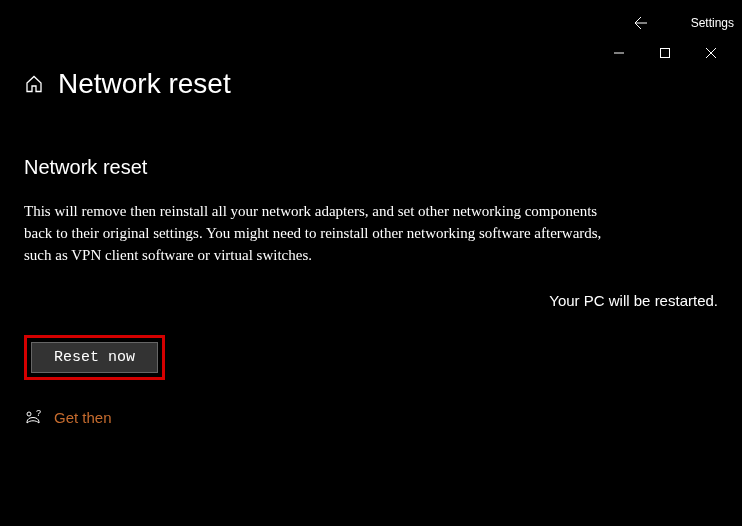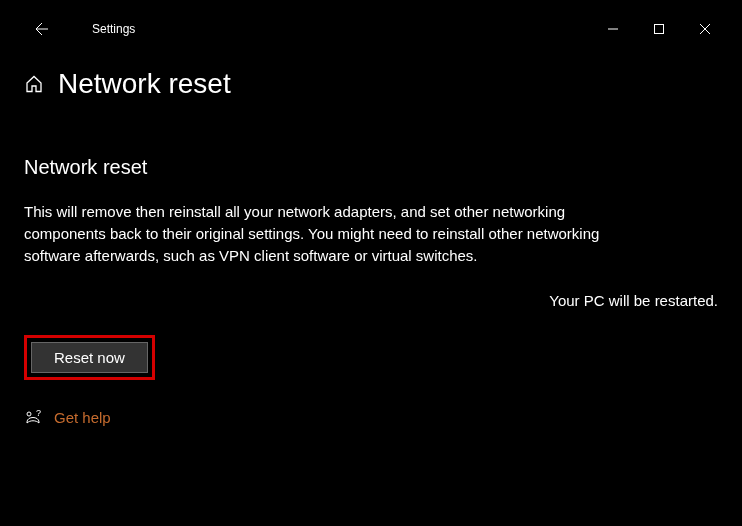--- a/index.html
+++ b/index.html
@@ -12,22 +12,23 @@
       height: 526px;
       background: #000000;
       color: #ffffff;
       font-family: "Segoe UI", Arial, sans-serif;
       overflow: hidden;
       position: relative;
     }
     .titlebar {
       height: 30px;
       display: flex;
-      align-items: flex-start;
-      padding: 14px;
+      align-items: flex-end;
+      padding: 8px;
+      flex-direction: column;
     }
     .titlebar-left {
       display: flex;
       align-items: center;
       padding-left: 8px;
     }
     .back-button {
       width: 40px;
       height: 30px;
       display: flex;
@@ -75,41 +76,42 @@
       font-weight: 400;
       color: #ffffff;
       margin-bottom: 22px;
     }
     .description {
       font-size: 15px;
       line-height: 1.45;
       color: #ffffff;
       max-width: 600px;
       margin-bottom: 26px;
+      font-family: Liberation Serif, serif;
     }
     .restart-note {
       font-size: 15px;
       color: #ffffff;
       margin-bottom: 26px;
       text-align: right;
     }
     .reset-button-wrap {
       display: inline-block;
       border: 3px solid #d40000;
       padding: 4px;
       margin-bottom: 28px;
     }
     .reset-button {
       background: #333333;
       border: 1px solid #666666;
       color: #ffffff;
       font-size: 15px;
       padding: 6px 22px;
       cursor: pointer;
-      font-family: Liberation Sans, sans-serif;
+      font-family: Liberation Mono, monospace;
     }
     .help-link {
       display: flex;
       align-items: center;
       gap: 12px;
       cursor: pointer;
     }
     .help-icon {
       display: flex;
       align-items: center;
@@ -172,15 +174,15 @@
   </div>
 
   <div class="help-link">
     <span class="help-icon">
       <svg width="18" height="18" viewBox="0 0 18 18" fill="none">
         <path d="M3 14 C3 8, 15 8, 15 14 L15 15 C12 12, 6 12, 3 15 Z" stroke="#ffffff" stroke-width="1" fill="none"></path>
         <circle cx="5" cy="6" r="2" stroke="#ffffff" stroke-width="1" fill="none"></circle>
         <text x="12" y="8" font-size="9" fill="#ffffff">?</text>
       </svg>
     </span>
-    <span class="help-text">Get help</span>
+    <span class="help-text">Get then</span>
   </div>
 </div>
 
 </body></html>

